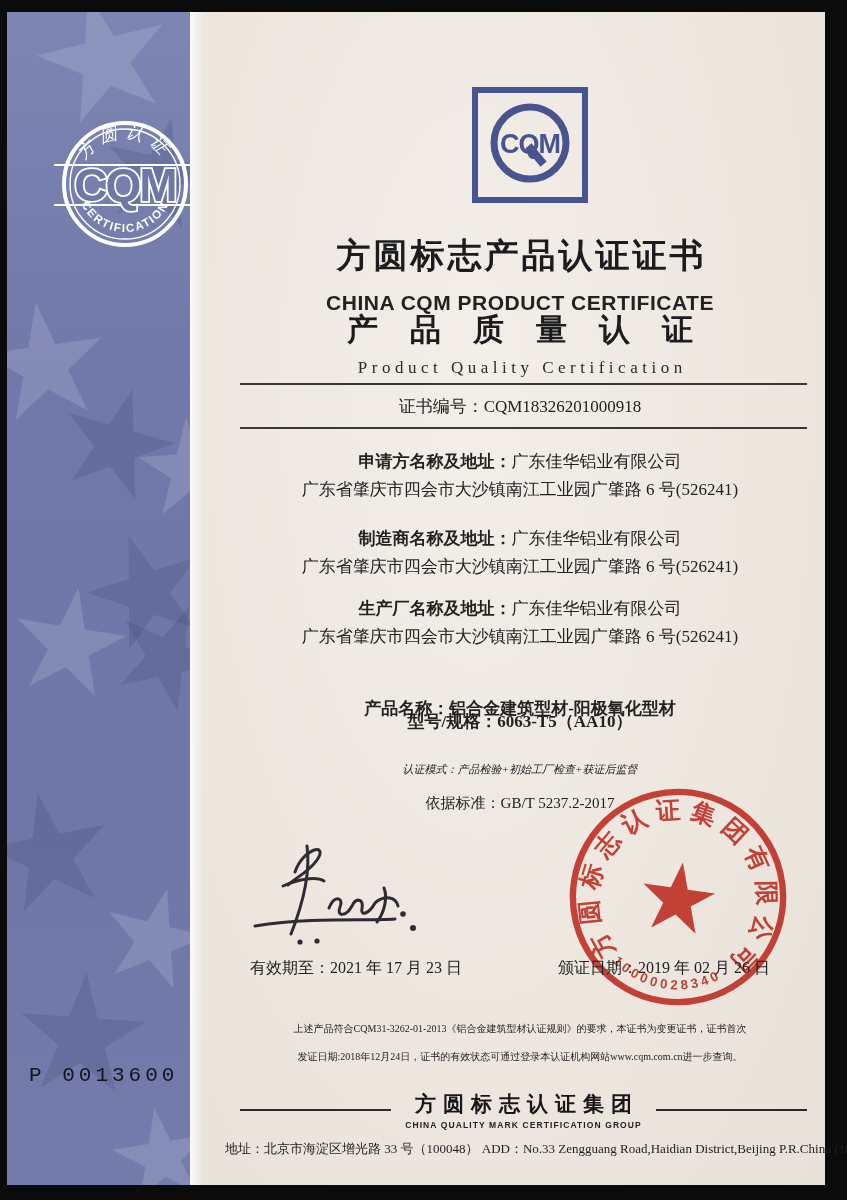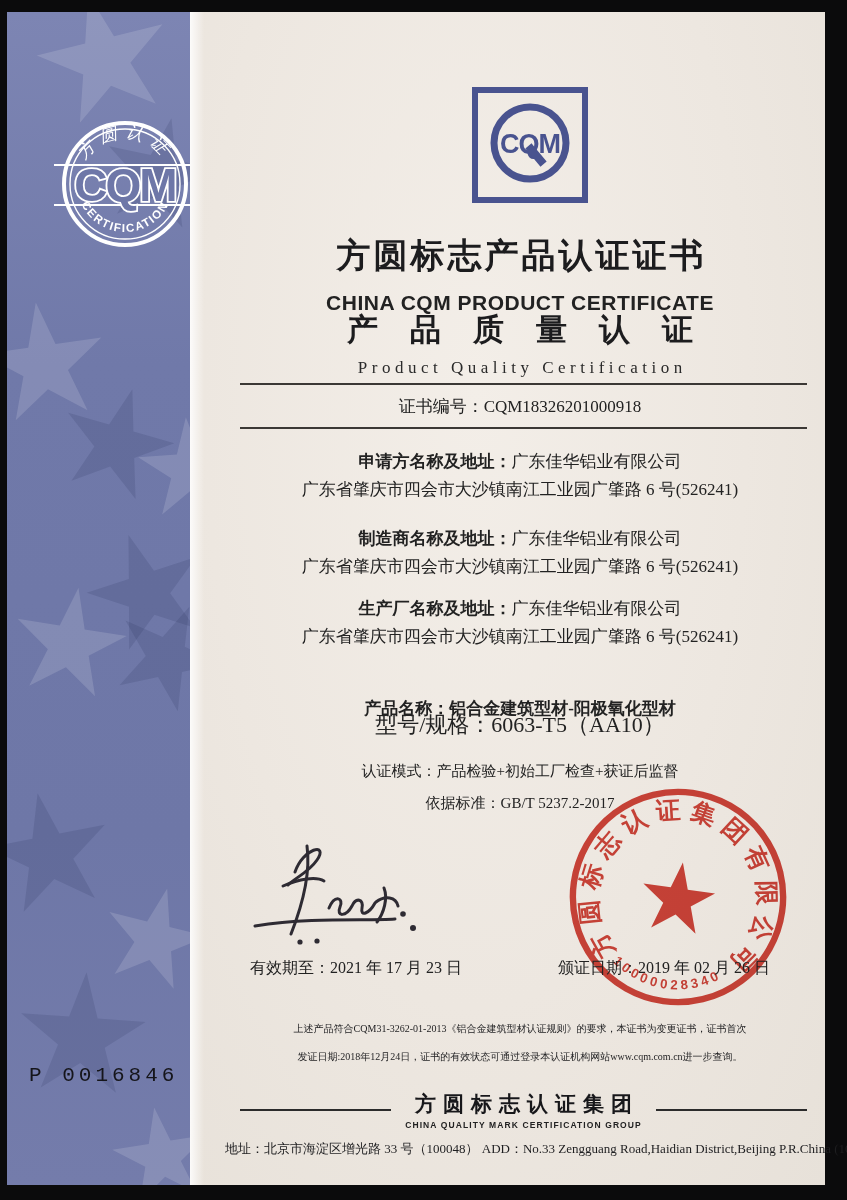--- a/index.html
+++ b/index.html
@@ -39,22 +39,22 @@
   .sub-cn{top:297px;font-size:31px;font-weight:bold;letter-spacing:32px;padding-left:32px;color:#1c1c1e;}
   .sub-en{top:346px;font-size:17px;letter-spacing:4.5px;padding-left:4.5px;color:#2a2a2a;}
   .rule{position:absolute;left:15px;right:8px;height:2px;background:#3b3835;}
   .rule1{top:371px;} .rule2{top:415px;}
   .certno{top:383px;font-size:17px;}
   .lbl{font-weight:bold;}
   .party1{top:436px;} .party2{top:513px;} .party3{top:583px;}
   .party .line,.party .addr{position:relative;text-align:center;white-space:nowrap;font-size:17px;line-height:28px;}
   .party{position:absolute;left:0;right:0;}
   .prodname{top:685px;font-size:17px;font-weight:bold;}
-  .model{top:698px;font-size:22px;font-weight:normal;}
-  .mode{top:750px;font-size:15px;}
+  .model{top:698px;font-size:17px;font-weight:bold;}
+  .mode{top:750px;font-size:11px;font-style:italic;}
   .standard{top:782px;font-size:15px;}
   .signature{position:absolute;left:18px;top:828px;width:205px;height:118px;}
   .seal{position:absolute;left:340px;top:772px;width:226px;height:226px;mix-blend-mode:multiply;opacity:.92;transform:rotate(8deg);}
   .dates{position:absolute;top:946px;left:0;right:0;font-size:16px;}
   .valid{position:absolute;left:25px;white-space:nowrap;}
   .issue{position:absolute;left:333px;white-space:nowrap;}
   .notes{position:absolute;top:1003px;left:-8px;right:-8px;font-size:10px;line-height:27.5px;color:#1e1e20;}
   .notes div{text-align:center;white-space:nowrap;}
   .brandrow{position:absolute;top:1078px;left:15px;right:8px;display:flex;align-items:center;}
   .brandrow .bar{flex:1;height:2px;background:#2b2b2b;}
@@ -95,21 +95,21 @@
         <textPath href="#btop" startOffset="50%" text-anchor="middle">方圆认证</textPath>
       </text>
       <line x1="4" y1="58" x2="146" y2="58" stroke="#ffffff" stroke-width="2.2"></line>
       <line x1="4" y1="98" x2="146" y2="98" stroke="#ffffff" stroke-width="2.2"></line>
       <text x="75" y="94" text-anchor="middle" font-size="46" font-weight="900" fill="#6e77a8" stroke="#ffffff" stroke-width="3.6" paint-order="stroke" style="letter-spacing:-2px;">CQM</text>
       <text font-size="11.5" font-weight="bold" fill="#ffffff" style="letter-spacing:1.6px;">
         <textPath href="#bbot" startOffset="50%" text-anchor="middle">CERTIFICATION</textPath>
       </text>
     </svg>
 
-    <div class="serial">P 0016846</div>
+    <div class="serial">P 0013600</div>
   </div>
 
   <div class="paper">
   <div class="content">
 
     <svg class="logo" viewBox="0 0 120 120">
       <rect x="5" y="5" width="110" height="110" fill="none" stroke="#49538f" stroke-width="6"></rect>
       <circle cx="60" cy="58" r="36" fill="none" stroke="#49538f" stroke-width="7"></circle>
       <text x="60" y="68" text-anchor="middle" font-size="27" font-weight="800" fill="#49538f" style="letter-spacing:-1px;">CQM</text>
       <path d="M61,64 L71,76" stroke="#49538f" stroke-width="8" stroke-linecap="square" fill="none"></path>

